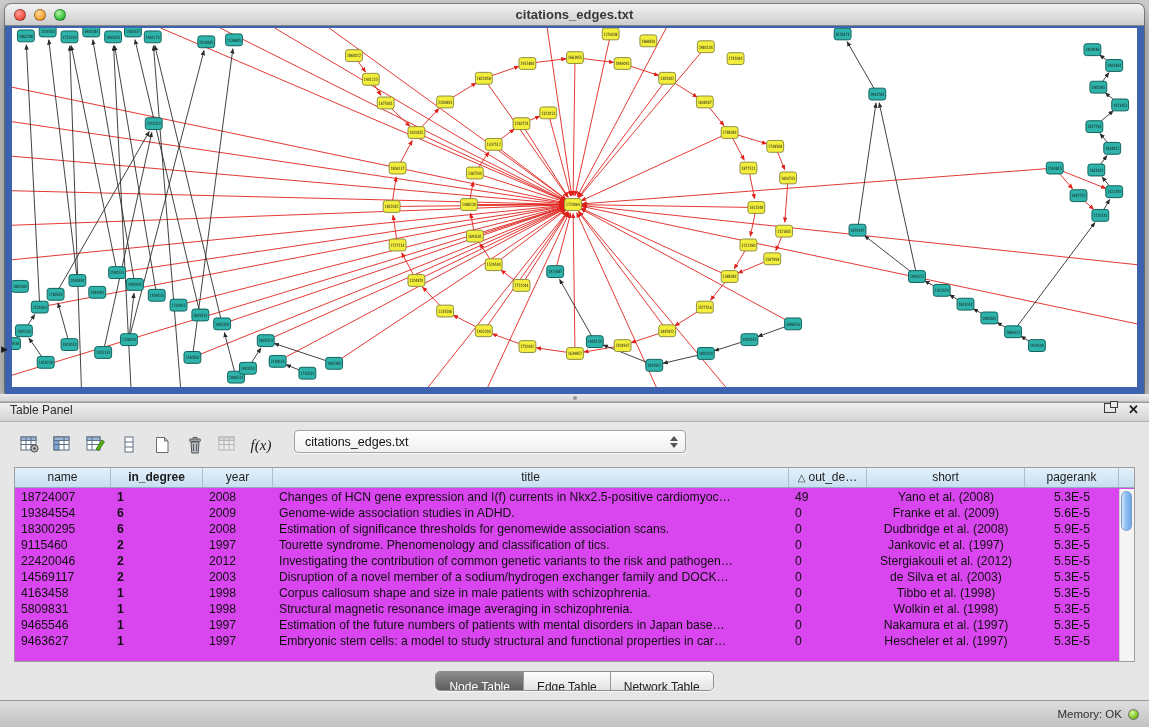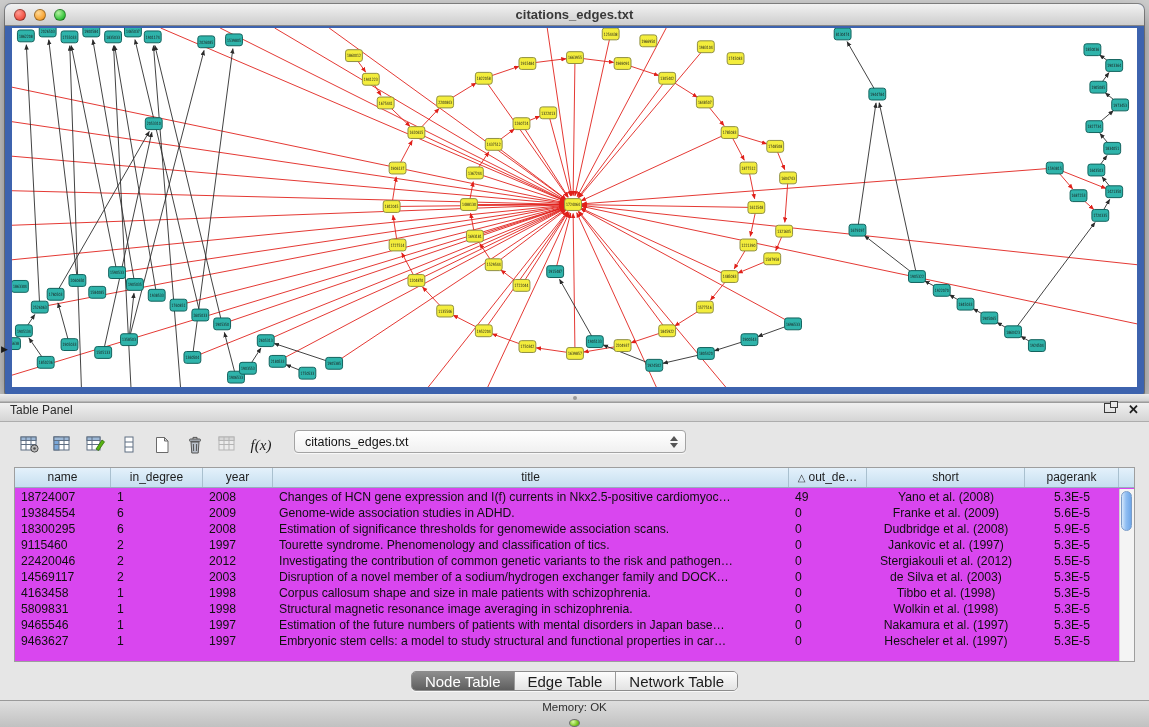--- a/index.html
+++ b/index.html
@@ -92,21 +92,21 @@
     font-size:12px; color:#1d1d1d; text-align:center; line-height:19px;
     border-right:1px solid #a9c0cf; overflow:hidden; white-space:nowrap;
   }
   .tbody { position:absolute; top:21px; left:0; right:15px; bottom:0; overflow:hidden; }
   .trow { display:flex; height:16px; }
   .cell {
     font-size:12.2px; color:#101010; line-height:16px; padding:0 6px;
     white-space:nowrap; overflow:hidden;
   }
   .c0 { width:96px; }
-  .c1 { width:92px; }
+  .c1 { width:92px;font-weight:bold; }
   .c2 { width:70px; }
   .c3 { flex:1; min-width:0; }
   .c4 { width:78px; }
   .c5 { width:158px; text-align:center; }
   .c6 { width:94px; text-align:center; }
   .th.c6 { width:94px; }
   .th-stub { width:15px; border-right:none; }
   .sort-arrow { font-size:10px; margin-right:3px; color:#333; }
 
   .vscroll {
@@ -116,31 +116,31 @@
   .vthumb {
     position:absolute; top:2px; left:1px; width:11px; height:40px; border-radius:6px;
     background:linear-gradient(90deg,#d4e7fb,#8fbdf2 45%,#6ea6e8);
     border:1px solid #7a9cc8;
   }
 
   
   .tabs-row { display:flex; justify-content:center; margin-top:9px; }
   .tabgroup { display:flex; border:1px solid #8d8d8d; border-radius:5px; overflow:hidden; height:20px;
               box-shadow:0 1px 0 rgba(255,255,255,.7); }
-  .tab { padding:0 13px; line-height:19px; font-size:15px; color:#1c1c1c;
+  .tab { padding:6px 13px; line-height:19px; font-size:12px; color:#1c1c1c;
          background:linear-gradient(#fdfdfd,#e3e3e3); border-right:1px solid #9a9a9a; }
   .tab:last-child { border-right:none; }
   .tab.sel { background:linear-gradient(#8d8d8d,#5e5e5e); color:#fff; }
 
   
   .statusbar {
     position:absolute; left:0; top:700px; width:1149px; height:27px;
     background:linear-gradient(#dedede,#c1c1c1); border-top:1px solid #9a9a9a;
     display:flex; align-items:center; justify-content:flex-end; padding:0 10px; gap:6px;
-    font-size:11.5px; color:#2f2f2f;flex-direction:column;
+    font-size:11.5px; color:#2f2f2f;
   }
   .memdot {
     width:11px; height:11px; border-radius:50%;
     background:radial-gradient(circle at 35% 30%, #d9f8a4, #7cc820 60%, #4f9a0a);
     border:1px solid #6e6e6e;
   }
 </style>
 </head>
 <body>
 

